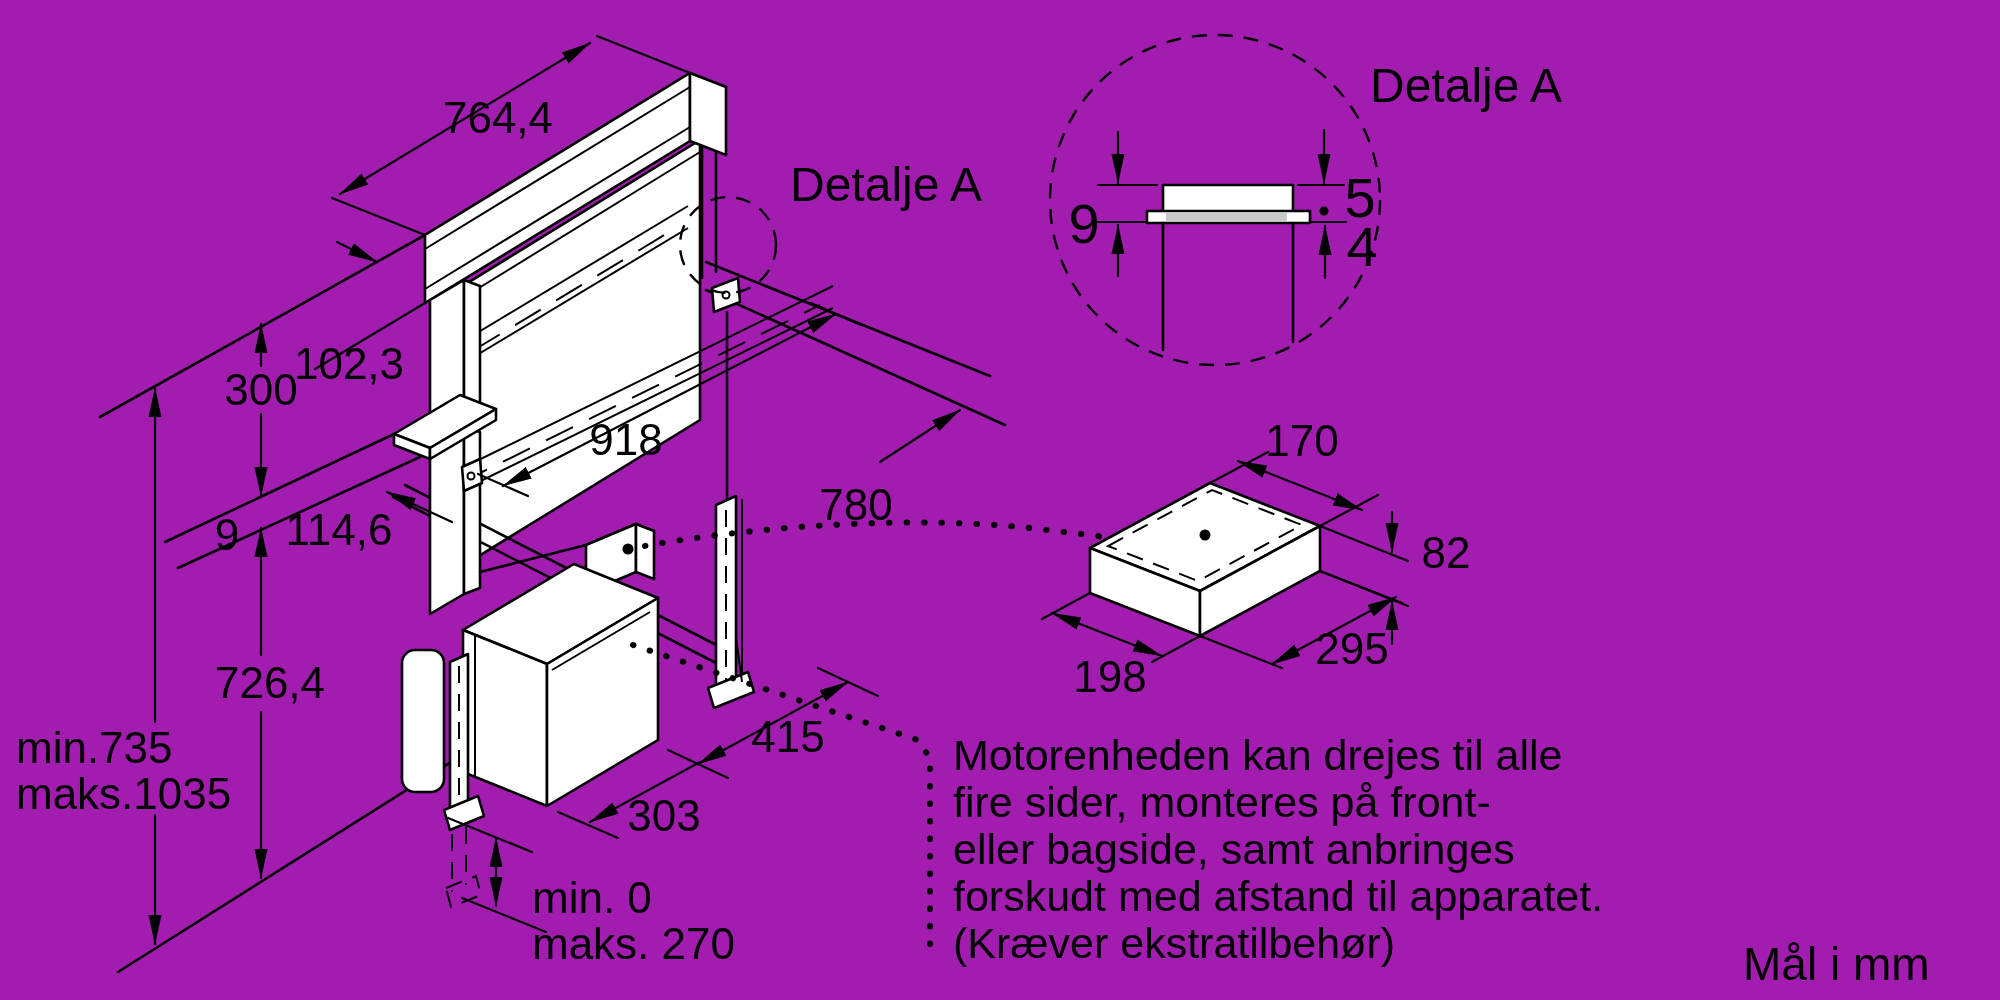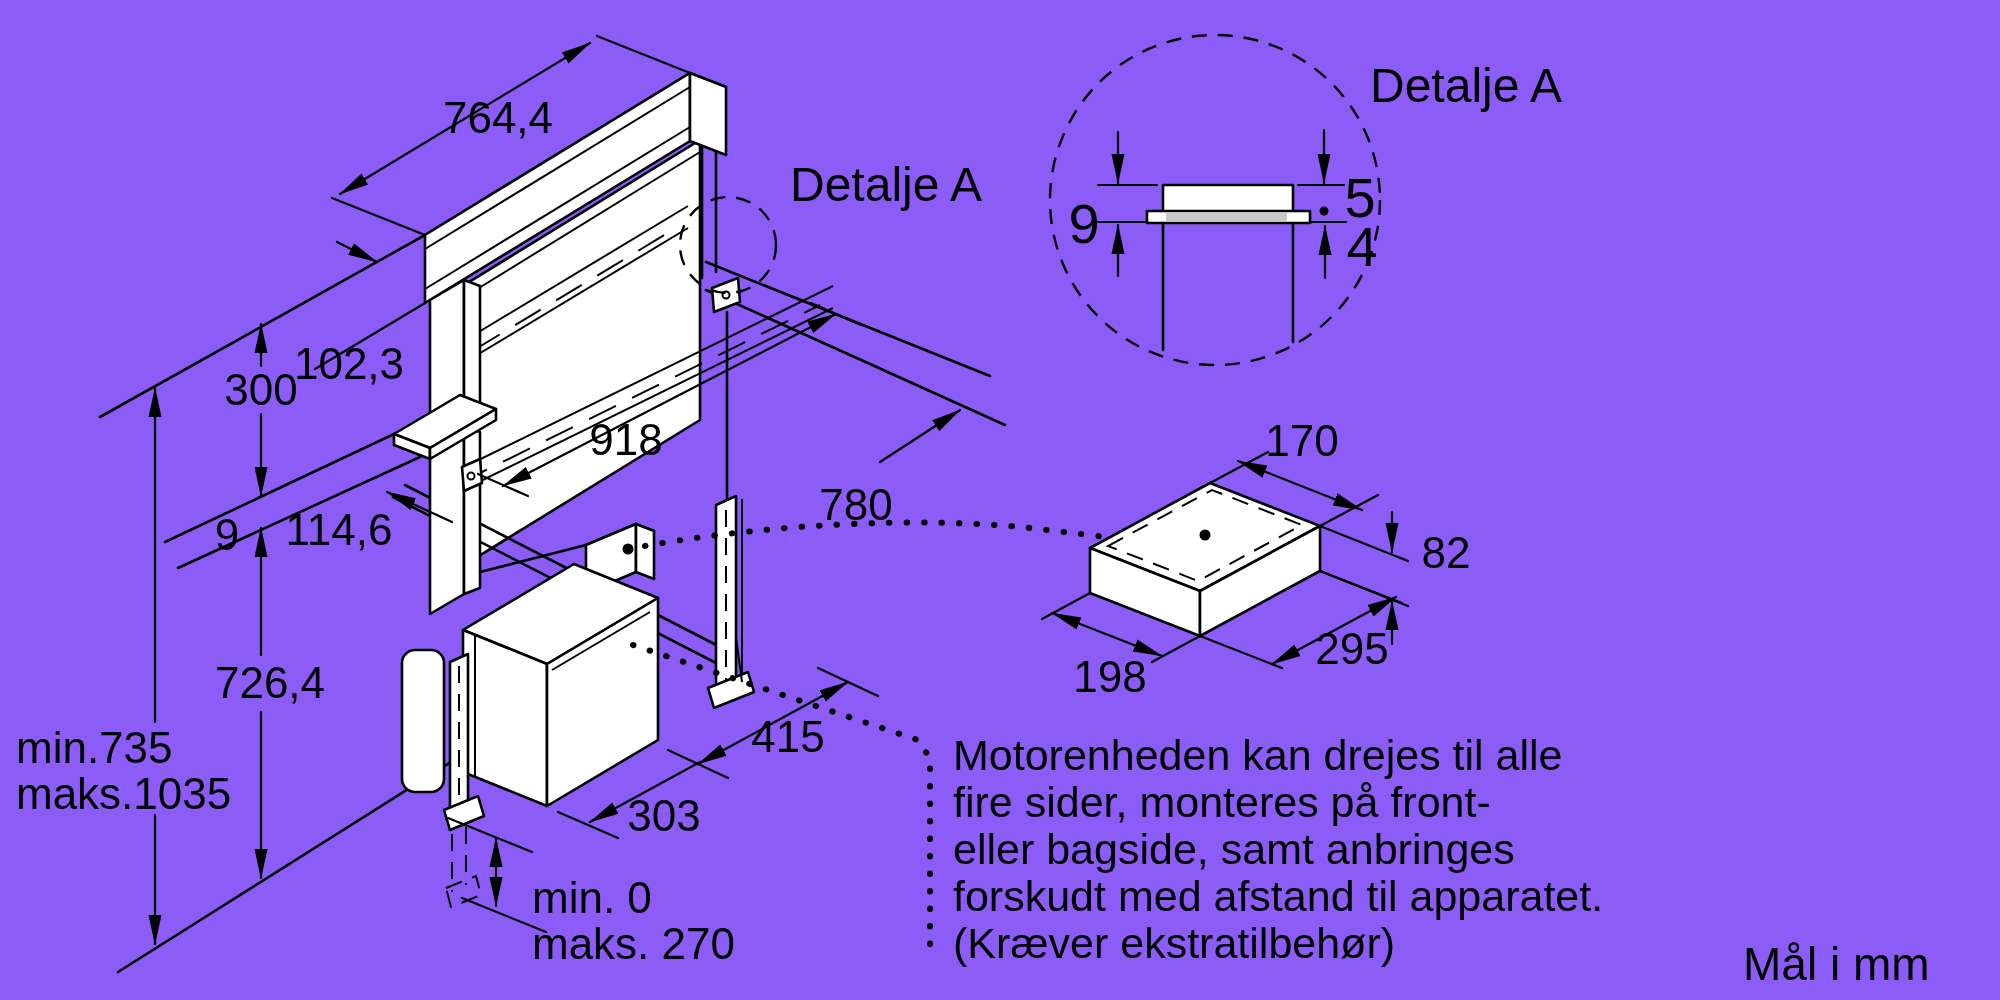--- a/index.html
+++ b/index.html
@@ -1,16 +1,16 @@
 <!DOCTYPE html>
 <html><head>
 <meta charset="utf-8">
 <style>
   html,body{margin:0;padding:0;background:#ffffff;}
-  .page{position:relative;width:2000px;height:1000px;background:#8b5cf6;overflow:hidden;}
+  .page{position:relative;width:2000px;height:1000px;background:#a21caf;overflow:hidden;}
   svg{display:block;}
   .struct{fill:none;stroke:#000;stroke-width:2.6;stroke-linejoin:round;stroke-linecap:round;}
   .structw{fill:#fff;stroke:#000;stroke-width:2.6;stroke-linejoin:round;}
   .thin{fill:none;stroke:#000;stroke-width:2;stroke-linejoin:round;}
   .dim{fill:none;stroke:#000;stroke-width:2.2;stroke-linecap:round;}
   .dashline{fill:none;stroke:#000;stroke-width:2;stroke-dasharray:17 11;}
   .slotdash{fill:none;stroke:#000;stroke-width:2;stroke-dasharray:30 18;}
   .dotlead{fill:none;stroke:#000;stroke-width:6;stroke-dasharray:0.5 17;stroke-linecap:round;}
   .dcircle{fill:none;stroke:#000;stroke-width:2.4;stroke-dasharray:15 11;}
   text{font-family:"Liberation Sans","DejaVu Sans",sans-serif;fill:#000;}

